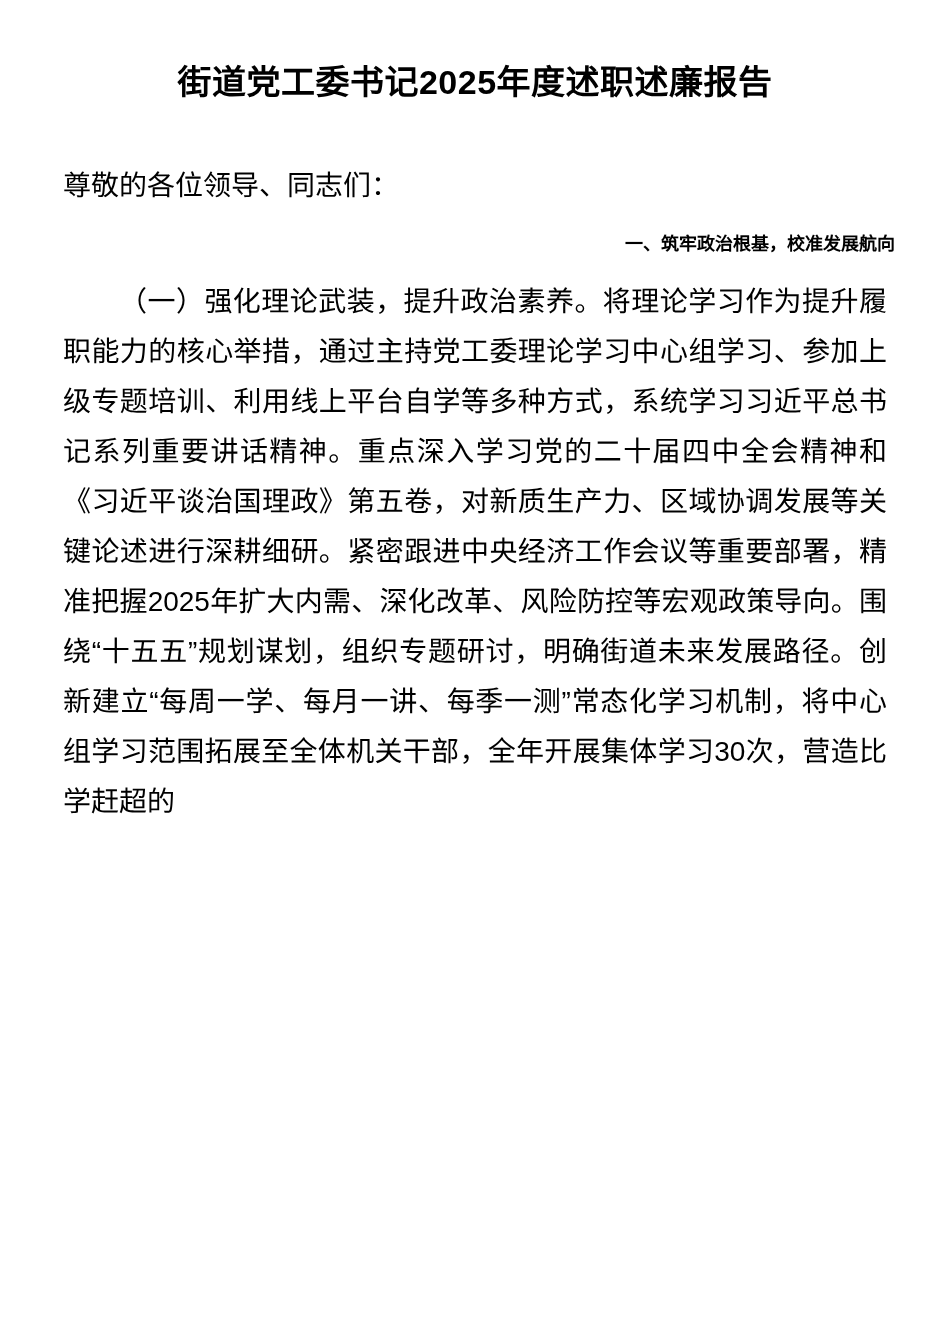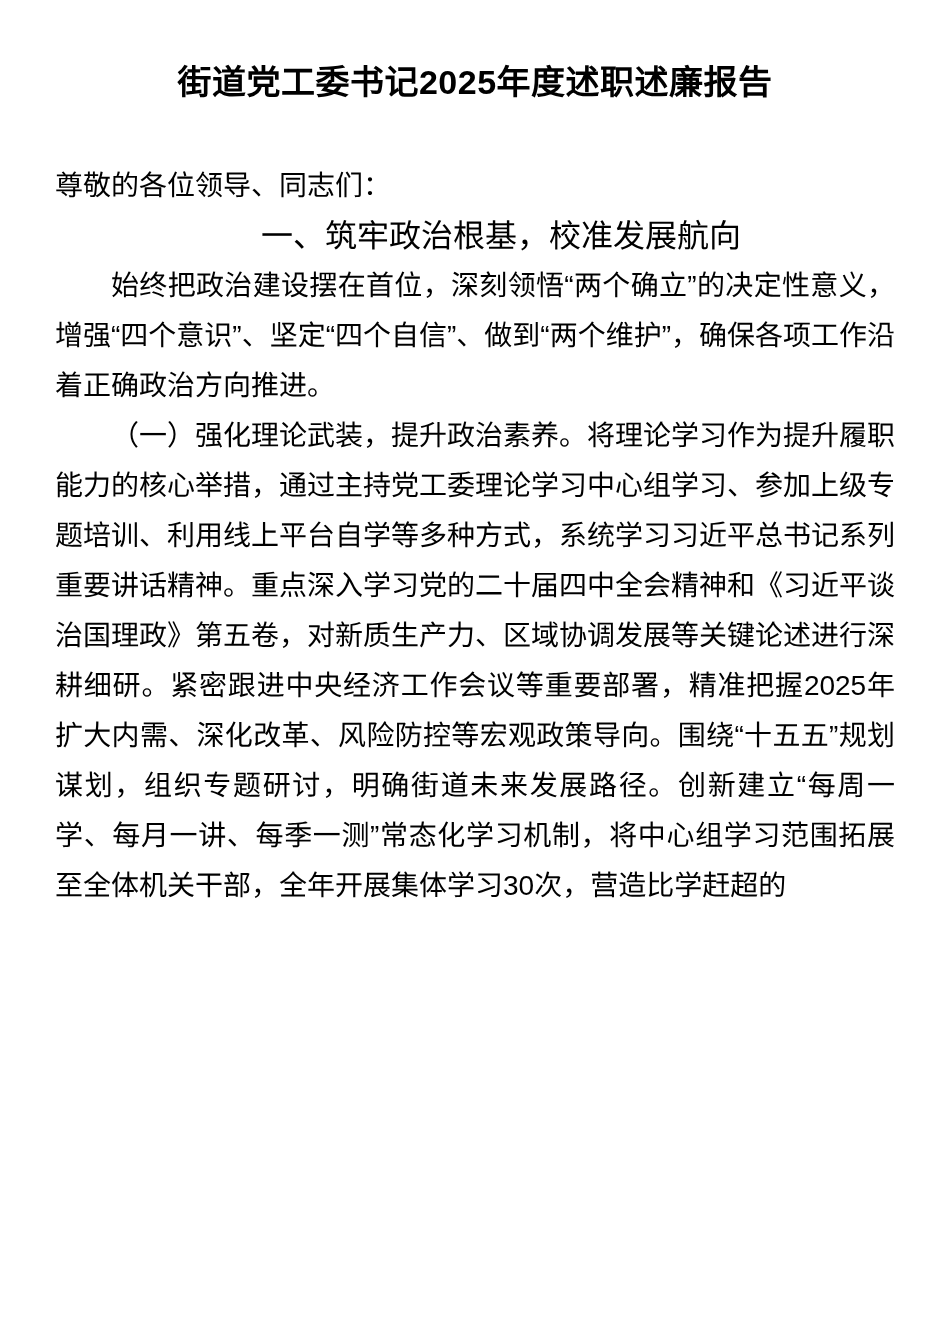--- a/index.html
+++ b/index.html
@@ -42,58 +42,58 @@
     white-space: nowrap;
     color: #000;
   }
 
   
   .para {
     font-size: 28px;
     line-height: 50px;
     text-align: justify;
     text-justify: inter-ideograph;
-    margin: 0;
+    margin: 8px;
     color: #000;
     letter-spacing: 0px;
     word-break: break-all;
   }
 
   .para.salutation {
     margin-top: 55px;
     text-indent: 0;
   }
 
   .para.indent {
     text-indent: 56px;
   }
 
   .section-heading {
-    font-size: 32px;
+    font-size: 18px;
     line-height: 50px;
     text-indent: 52px;
     margin: 0;
     color: #000;
-    text-align: center;
+    text-align: right;
     letter-spacing: 0px;
+    font-weight: bold;
   }
 </style>
 </head>
 <body>
 
 <div class="page">
 
   <h1 class="doc-title">街道党工委书记2025年度述职述廉报告</h1>
 
   <div class="doc-body" style="position:static; padding-left:55px; padding-right:55px; width:auto;">
 
     <p class="para salutation">尊敬的各位领导、同志们：</p>
 
 
     <p class="section-heading">一、筑牢政治根基，校准发展航向</p>
 
-    <p class="para indent">始终把政治建设摆在首位，深刻领悟“两个确立”的决定性意义，增强“四个意识”、坚定“四个自信”、做到“两个维护”，确保各项工作沿着正确政治方向推进。</p>
 
     <p class="para indent">（一）强化理论武装，提升政治素养。将理论学习作为提升履职能力的核心举措，通过主持党工委理论学习中心组学习、参加上级专题培训、利用线上平台自学等多种方式，系统学习习近平总书记系列重要讲话精神。重点深入学习党的二十届四中全会精神和《习近平谈治国理政》第五卷，对新质生产力、区域协调发展等关键论述进行深耕细研。紧密跟进中央经济工作会议等重要部署，精准把握2025年扩大内需、深化改革、风险防控等宏观政策导向。围绕“十五五”规划谋划，组织专题研讨，明确街道未来发展路径。创新建立“每周一学、每月一讲、每季一测”常态化学习机制，将中心组学习范围拓展至全体机关干部，全年开展集体学习30次，营造比学赶超的</p>
 
   </div>
 
 </div>
 
 </body></html>

